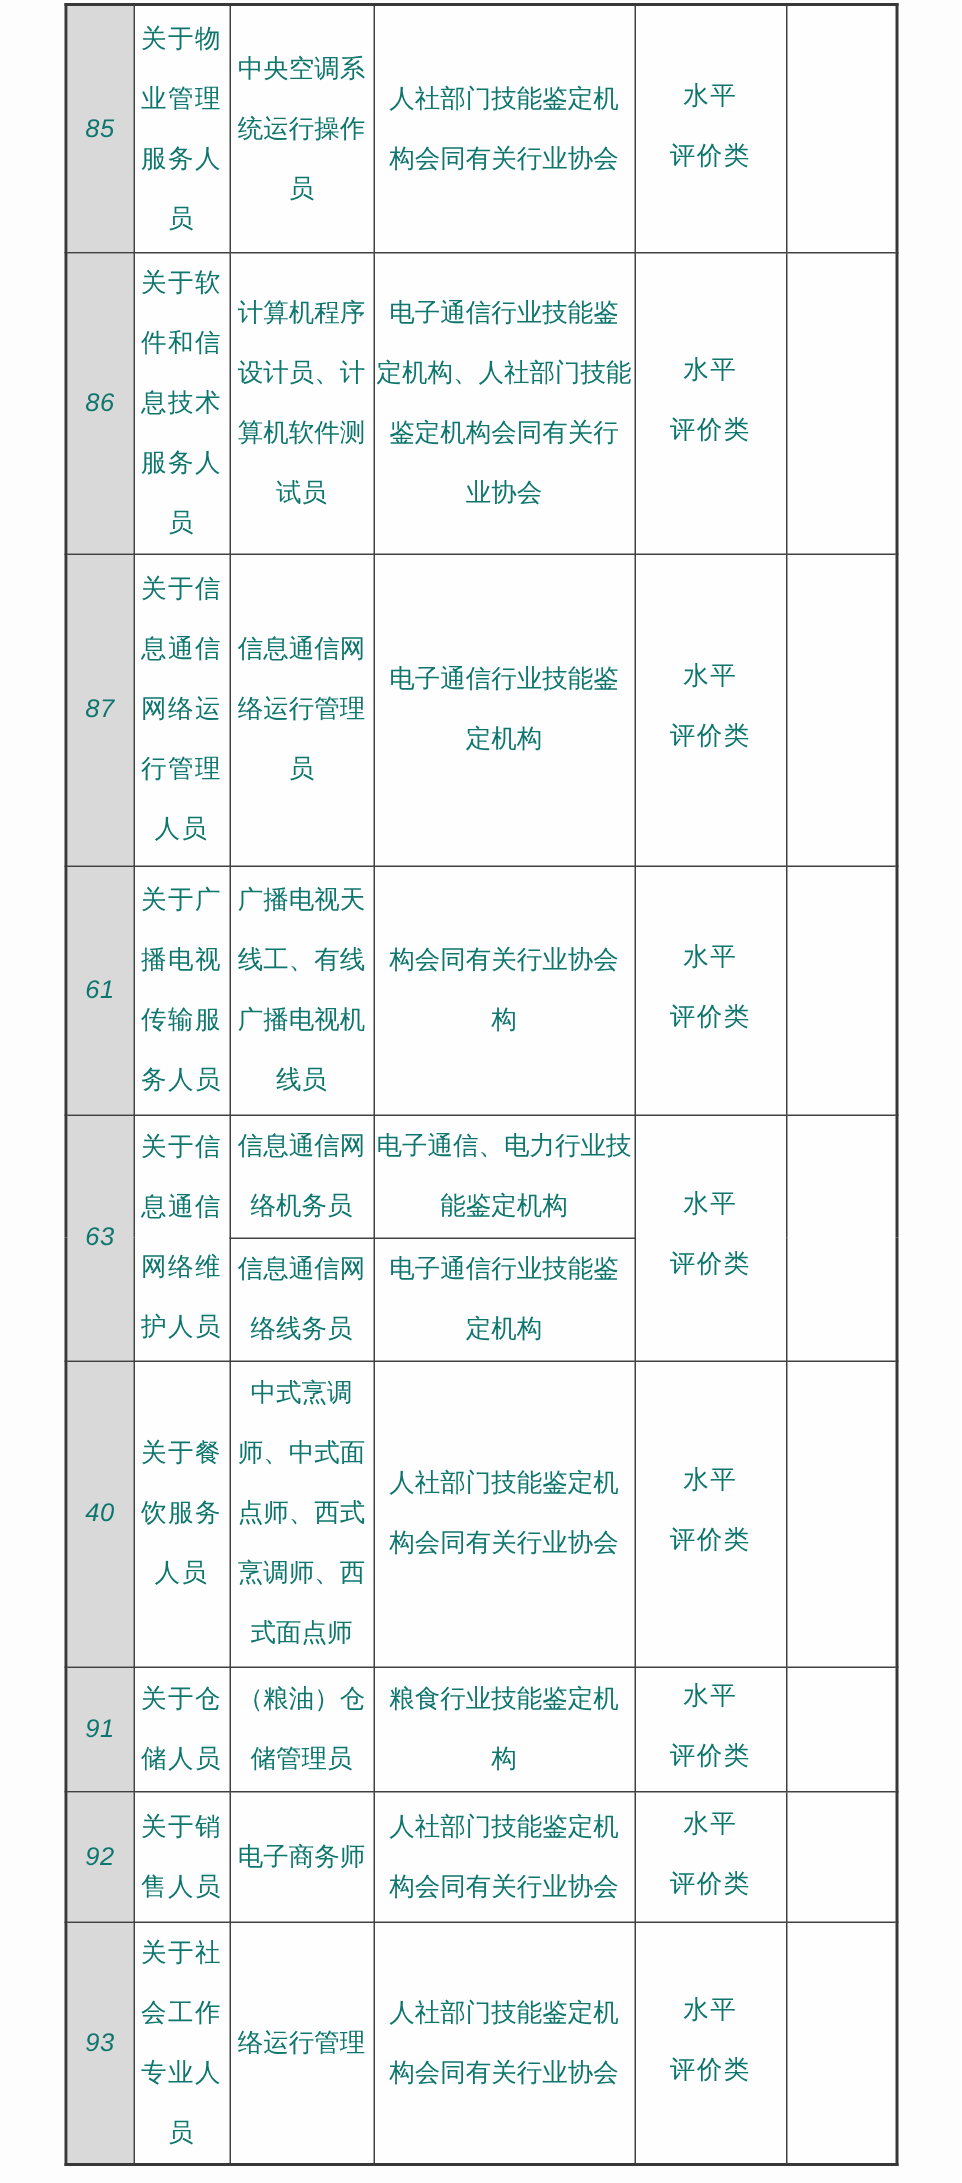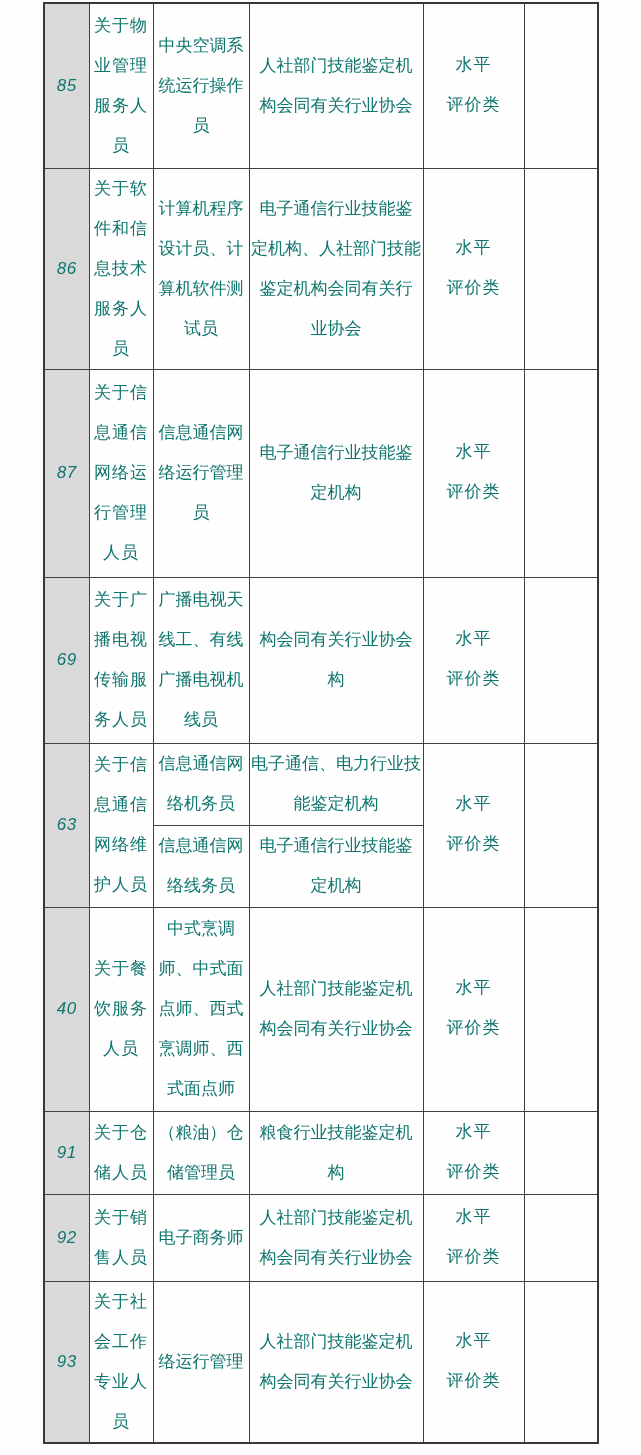--- a/index.html
+++ b/index.html
@@ -109,21 +109,21 @@
           <td class="col-job">信息通信网
 络运行管理
 员</td>
           <td class="col-org">电子通信行业技能鉴
 定机构</td>
           <td class="col-cat" rowspan="1">水平
 评价类</td>
           <td class="col-empty" rowspan="1"></td>
         </tr>
         <tr style="height: 166px;">
-          <td class="col-num" rowspan="1">69</td>
+          <td class="col-num" rowspan="1">61</td>
           <td class="col-person" rowspan="1">关于广
 播电视
 传输服
 务人员</td>
           <td class="col-job">广播电视天
 线工、有线
 广播电视机
 线员</td>
           <td class="col-org">构会同有关行业协会
 构</td>

